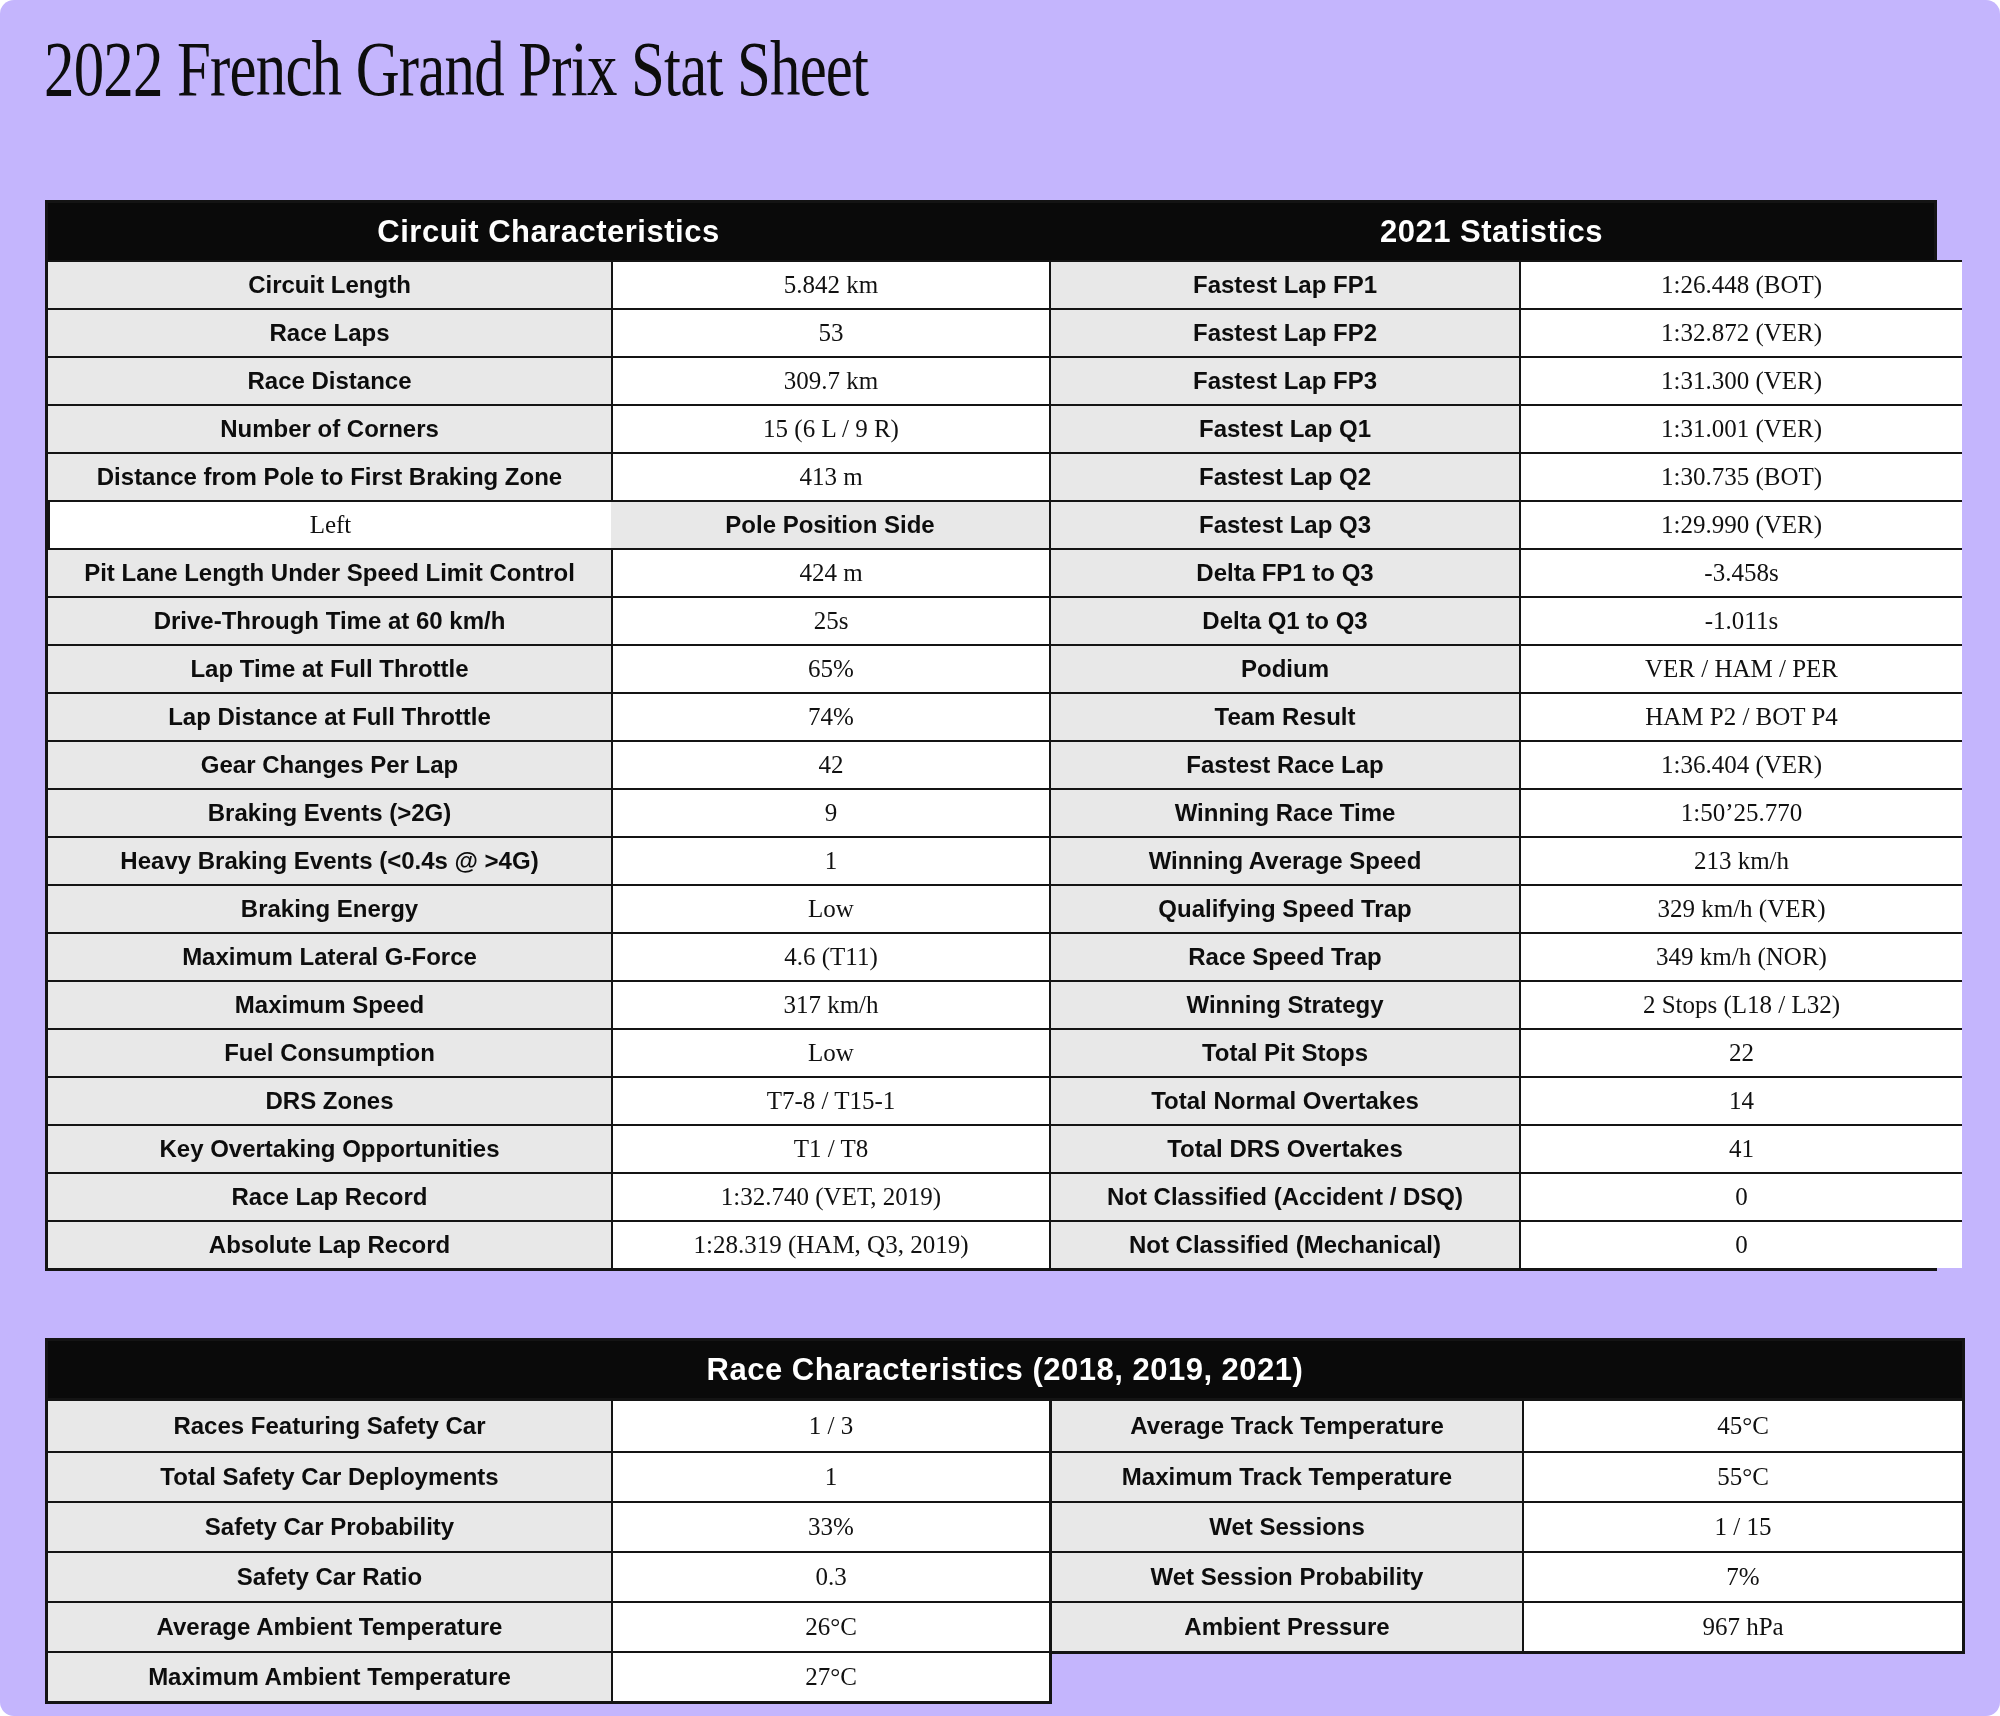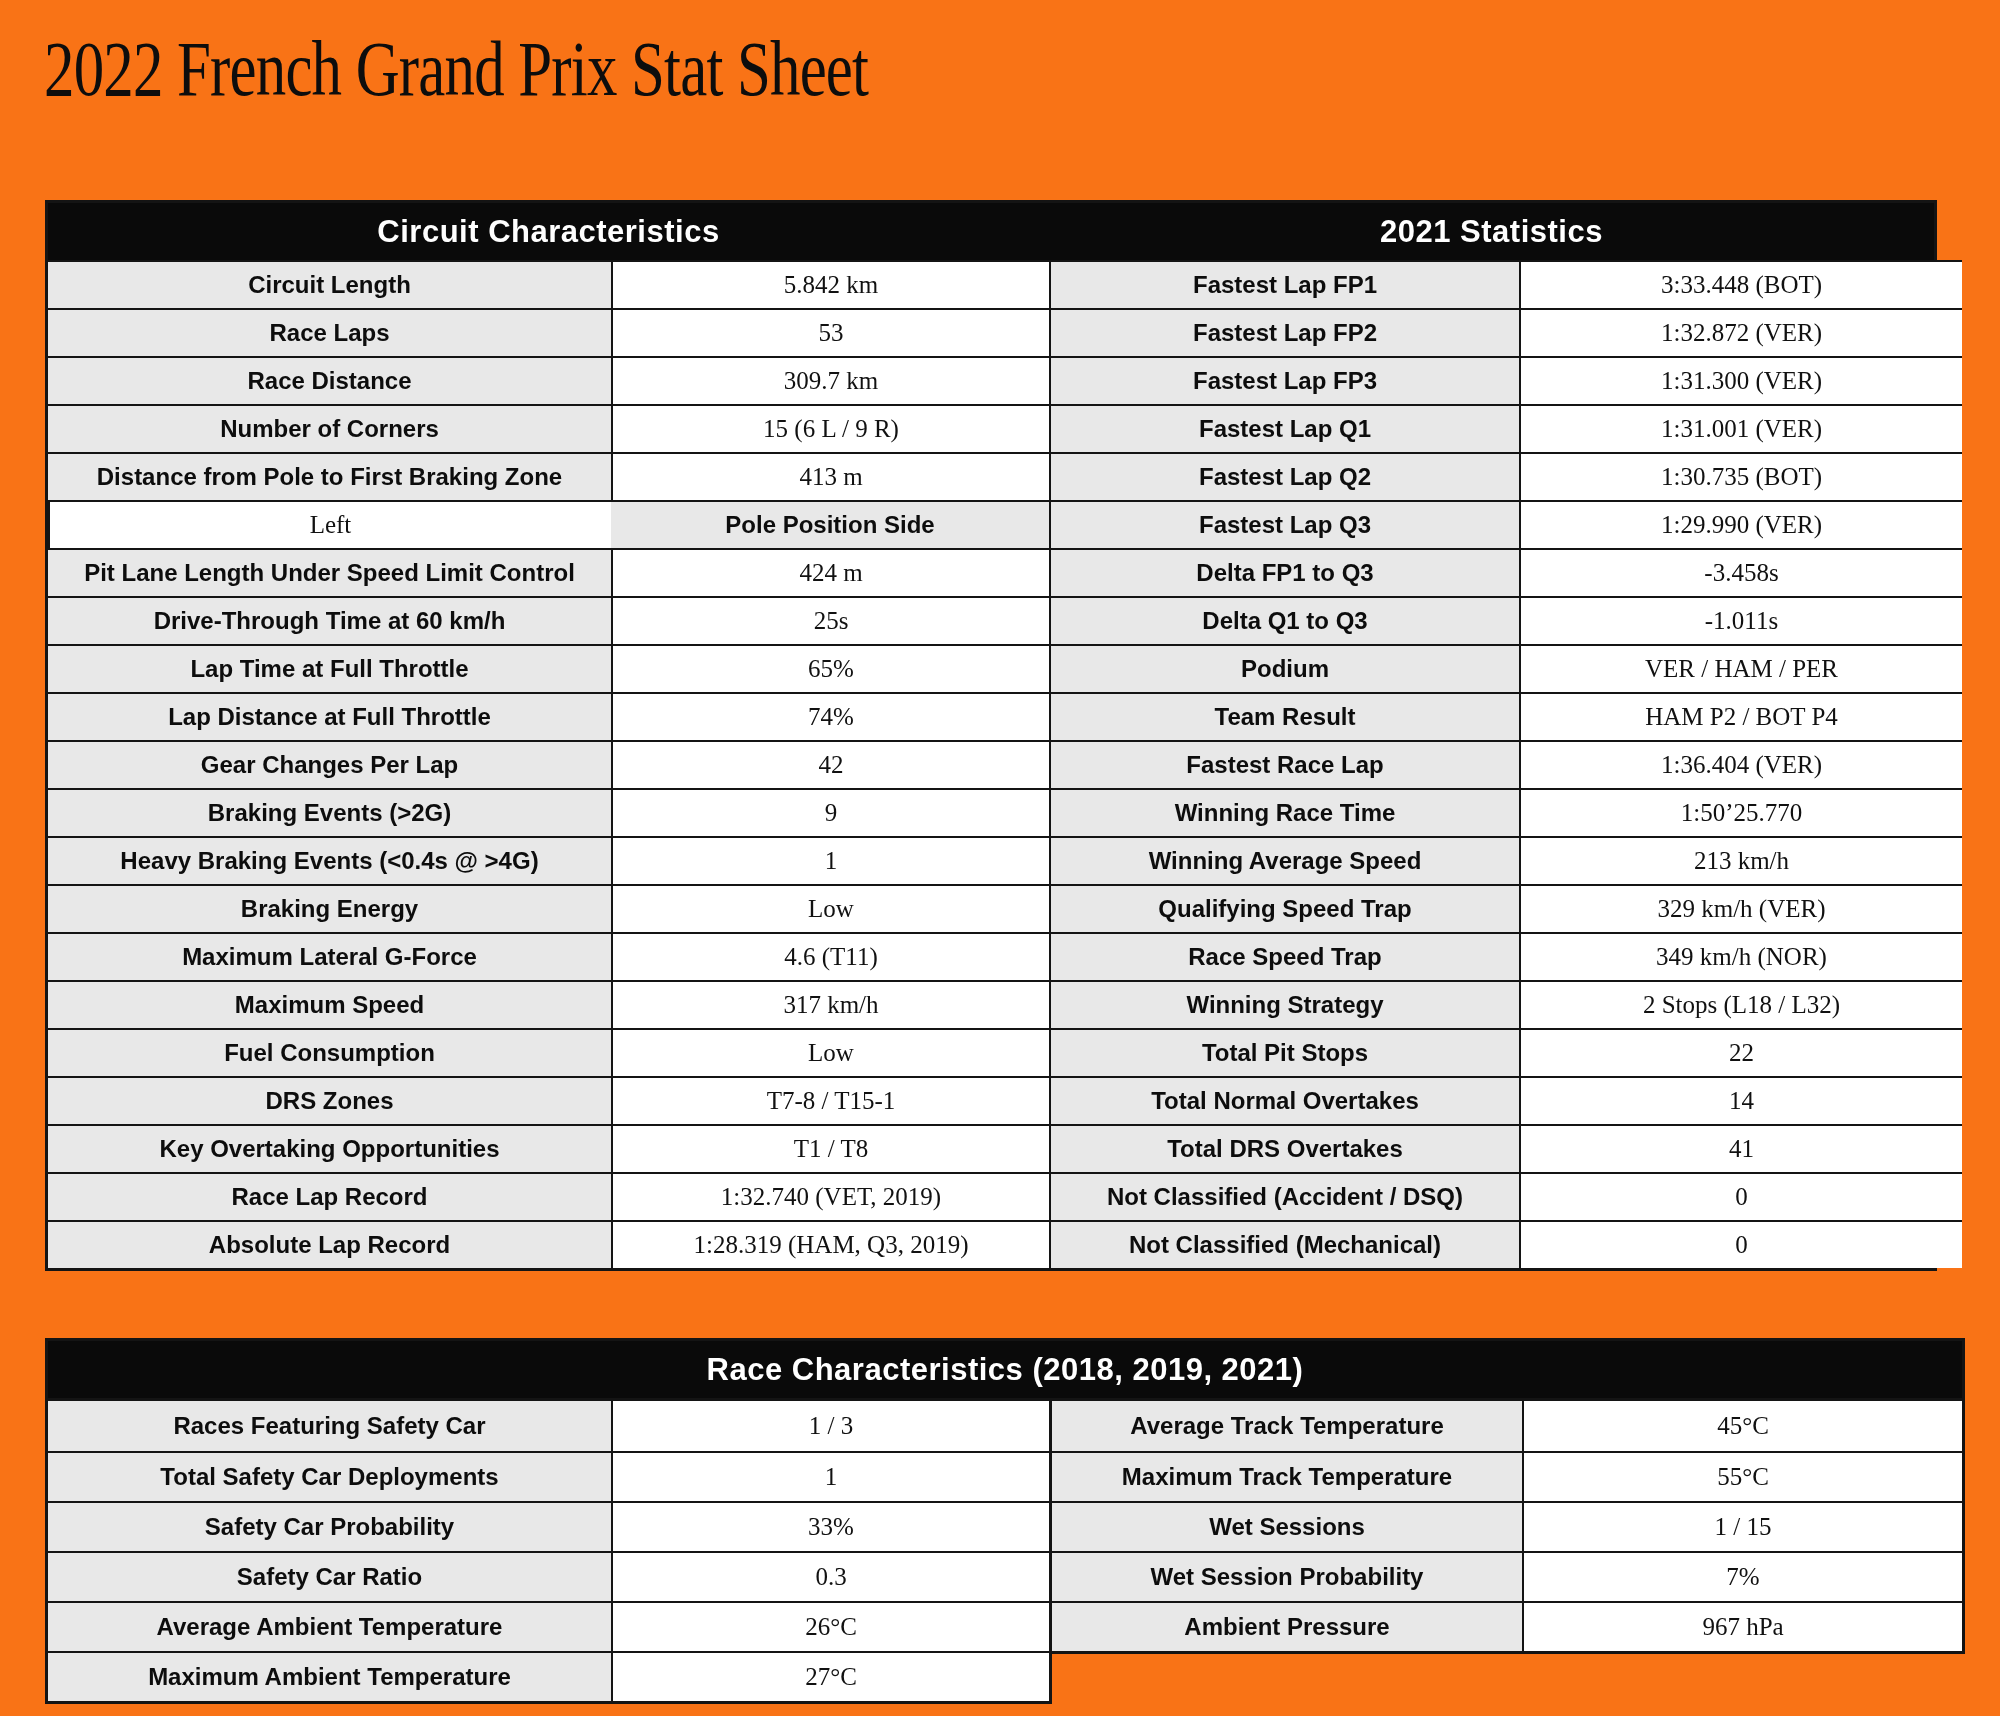--- a/index.html
+++ b/index.html
@@ -4,23 +4,24 @@
 <style>
   html, body {
     margin: 0;
     padding: 0;
     background: #ffffff;
   }
   .page {
     position: relative;
     width: 2000px;
     height: 1716px;
-    background: #f97316;
+    background: #c4b5fd;
     font-family: "Liberation Sans", sans-serif;
     overflow: hidden;
+    border-radius: 14px;
   }
   .title {
     position: absolute;
     left: 44px;
     top: 24px;
     margin: 0;
     font-family: "Liberation Serif", serif;
     font-weight: 400;
     font-size: 78px;
     color: #0d0d0d;
@@ -138,21 +139,21 @@
 
   <section class="top-table">
     <div class="top-head">
       <div class="th">Circuit Characteristics</div>
       <div class="th">2021 Statistics</div>
     </div>
     <div class="top-body" id="top-body">
         <div class="cell lab row-first">Circuit Length</div>
         <div class="cell val vline row-first">5.842 km</div>
         <div class="cell lab vline row-first">Fastest Lap FP1</div>
-        <div class="cell val vline row-first">3:33.448 (BOT)</div>
+        <div class="cell val vline row-first">1:26.448 (BOT)</div>
         <div class="cell lab">Race Laps</div>
         <div class="cell val vline">53</div>
         <div class="cell lab vline">Fastest Lap FP2</div>
         <div class="cell val vline">1:32.872 (VER)</div>
         <div class="cell lab">Race Distance</div>
         <div class="cell val vline">309.7 km</div>
         <div class="cell lab vline">Fastest Lap FP3</div>
         <div class="cell val vline">1:31.300 (VER)</div>
         <div class="cell lab">Number of Corners</div>
         <div class="cell val vline">15 (6 L / 9 R)</div>

